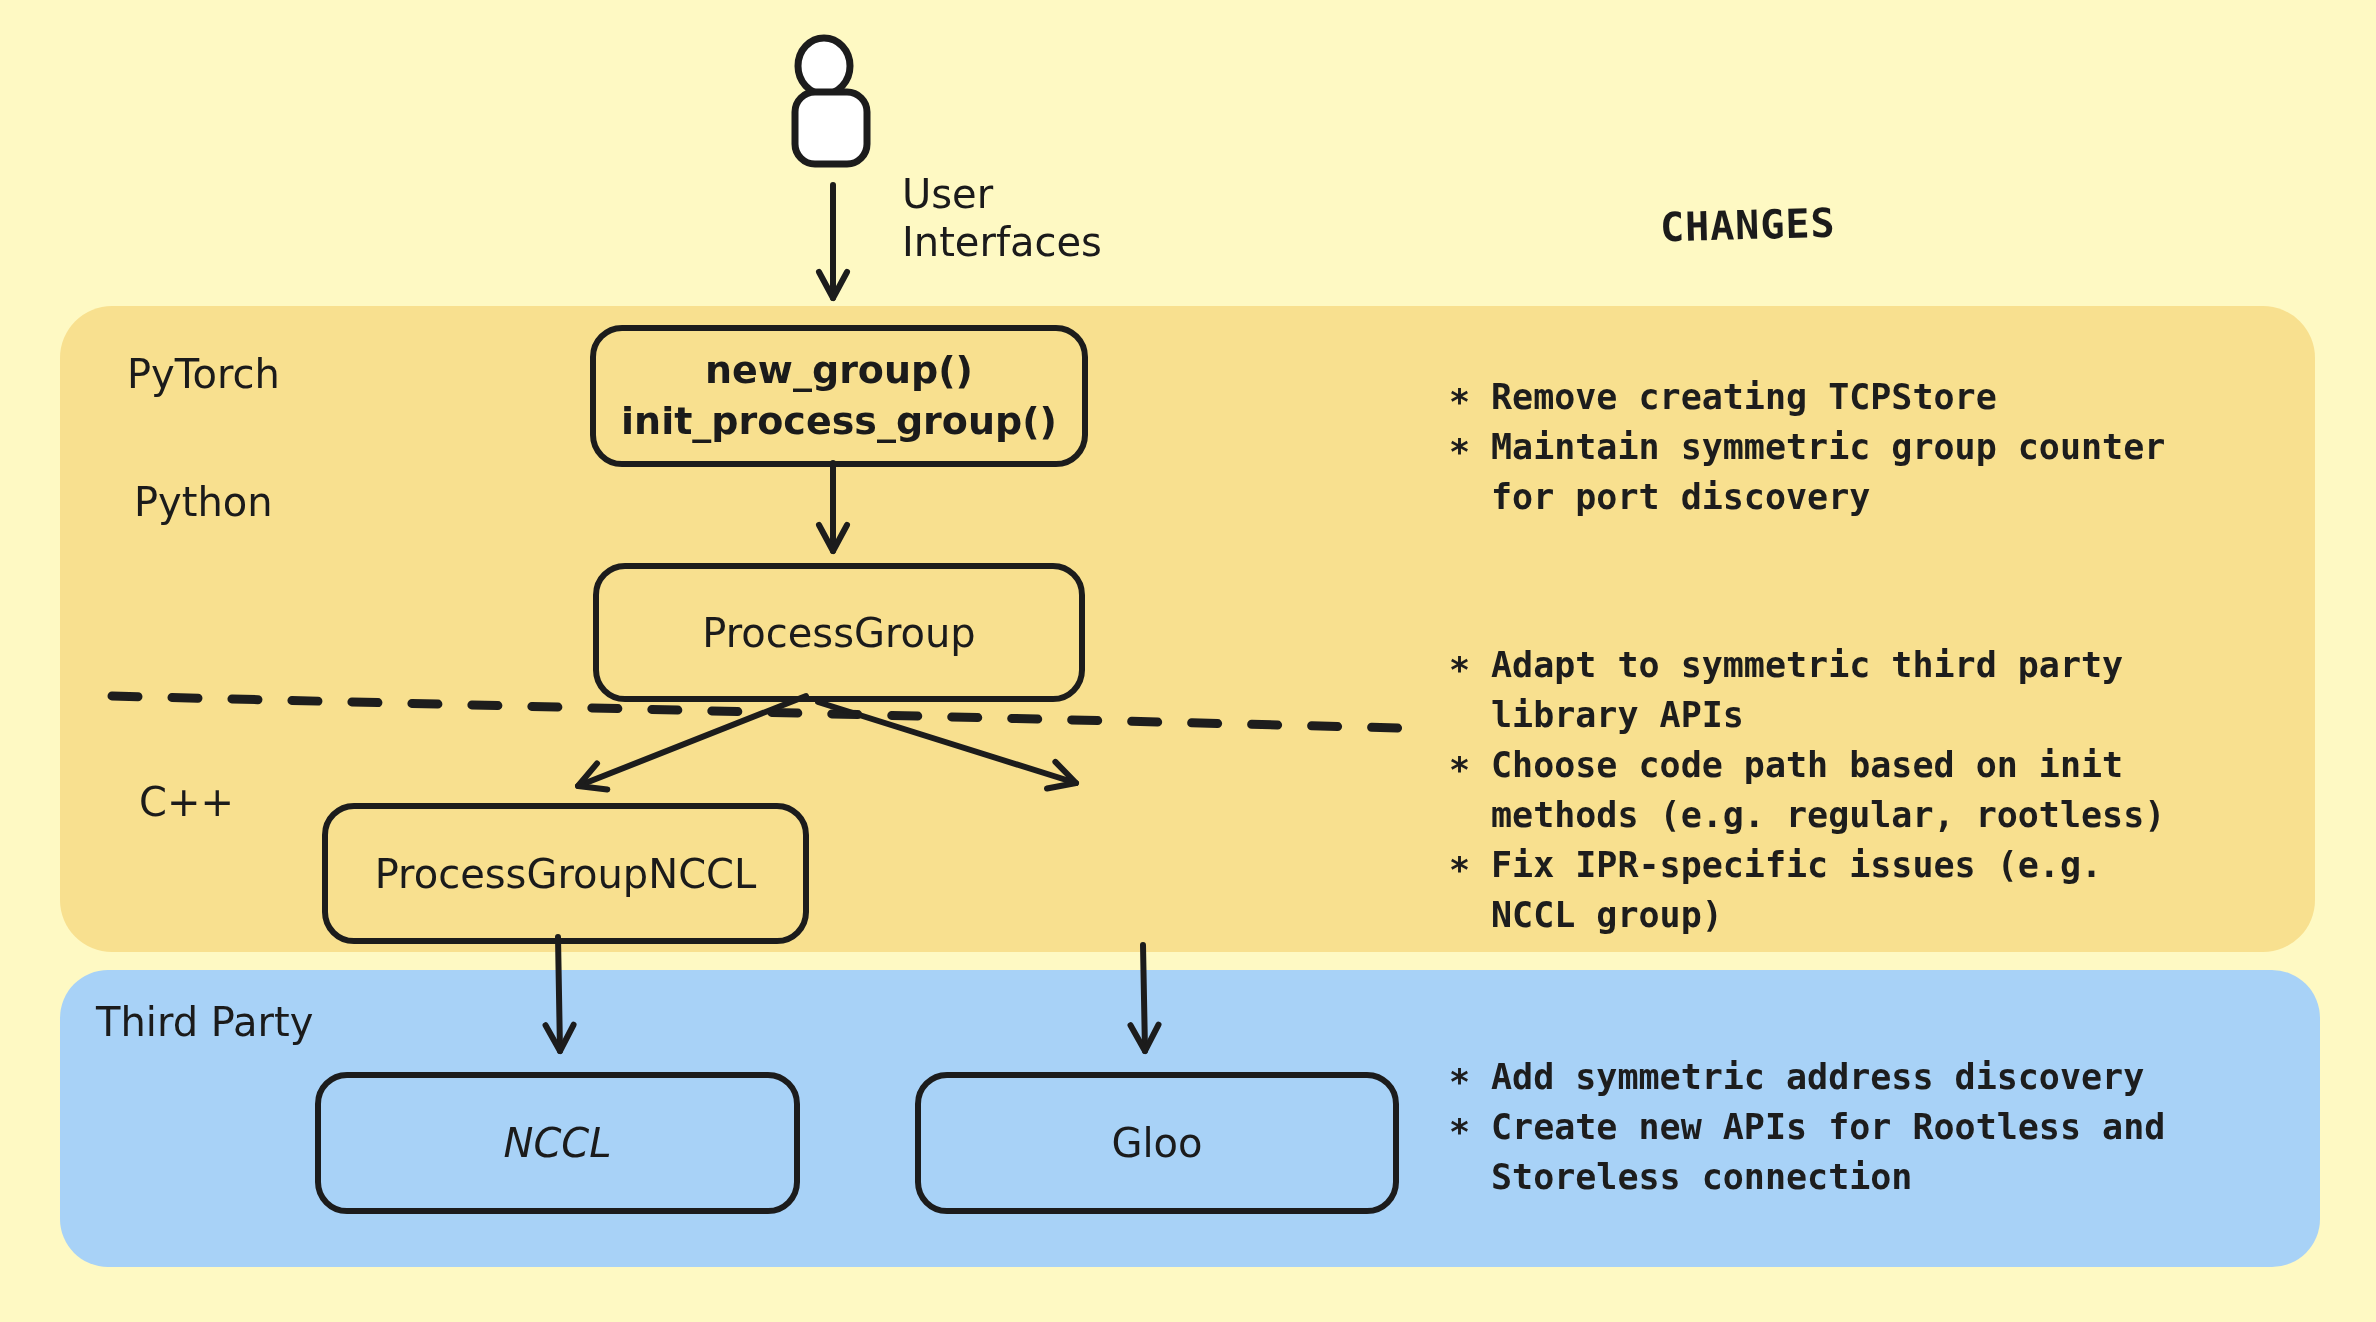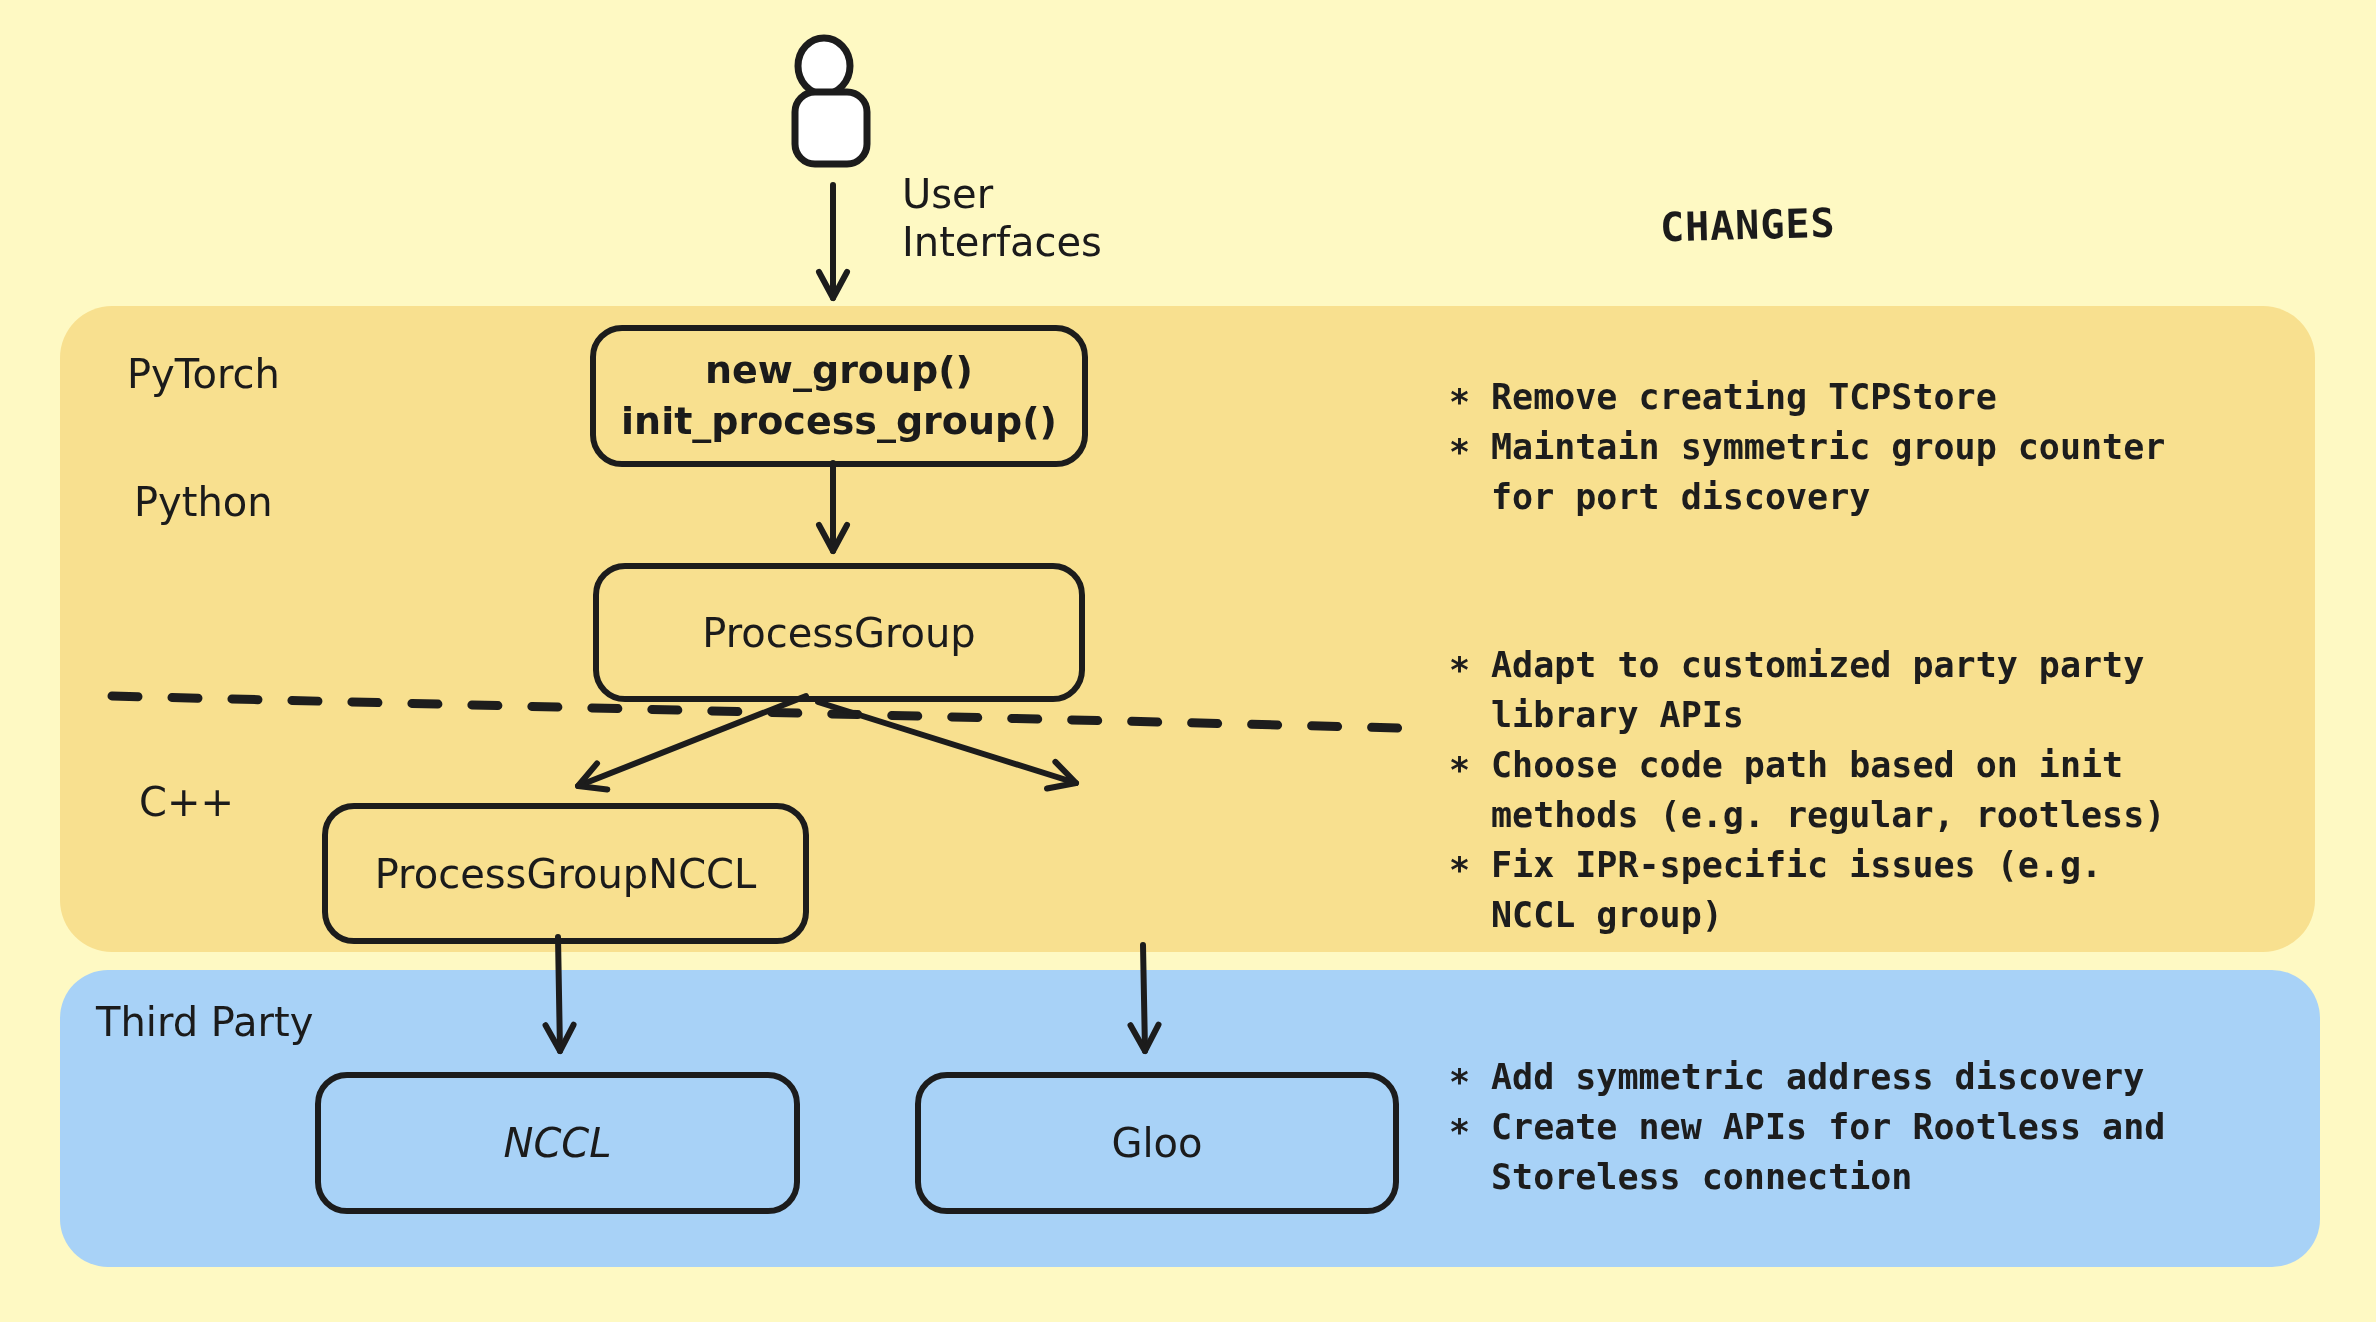--- a/index.html
+++ b/index.html
@@ -141,21 +141,21 @@
     </li>
     <li class="bullet">
       <span class="mark">*</span>
       <span class="btxt">Maintain symmetric group counter for port discovery</span>
     </li>
   </ul>
 
   <ul class="change-group g2">
     <li class="bullet">
       <span class="mark">*</span>
-      <span class="btxt">Adapt to customized party party library APIs</span>
+      <span class="btxt">Adapt to symmetric third party library APIs</span>
     </li>
     <li class="bullet">
       <span class="mark">*</span>
       <span class="btxt">Choose code path based on init methods (e.g. regular, rootless)</span>
     </li>
     <li class="bullet">
       <span class="mark">*</span>
       <span class="btxt">Fix IPR-specific issues (e.g. NCCL group)</span>
     </li>
   </ul>

